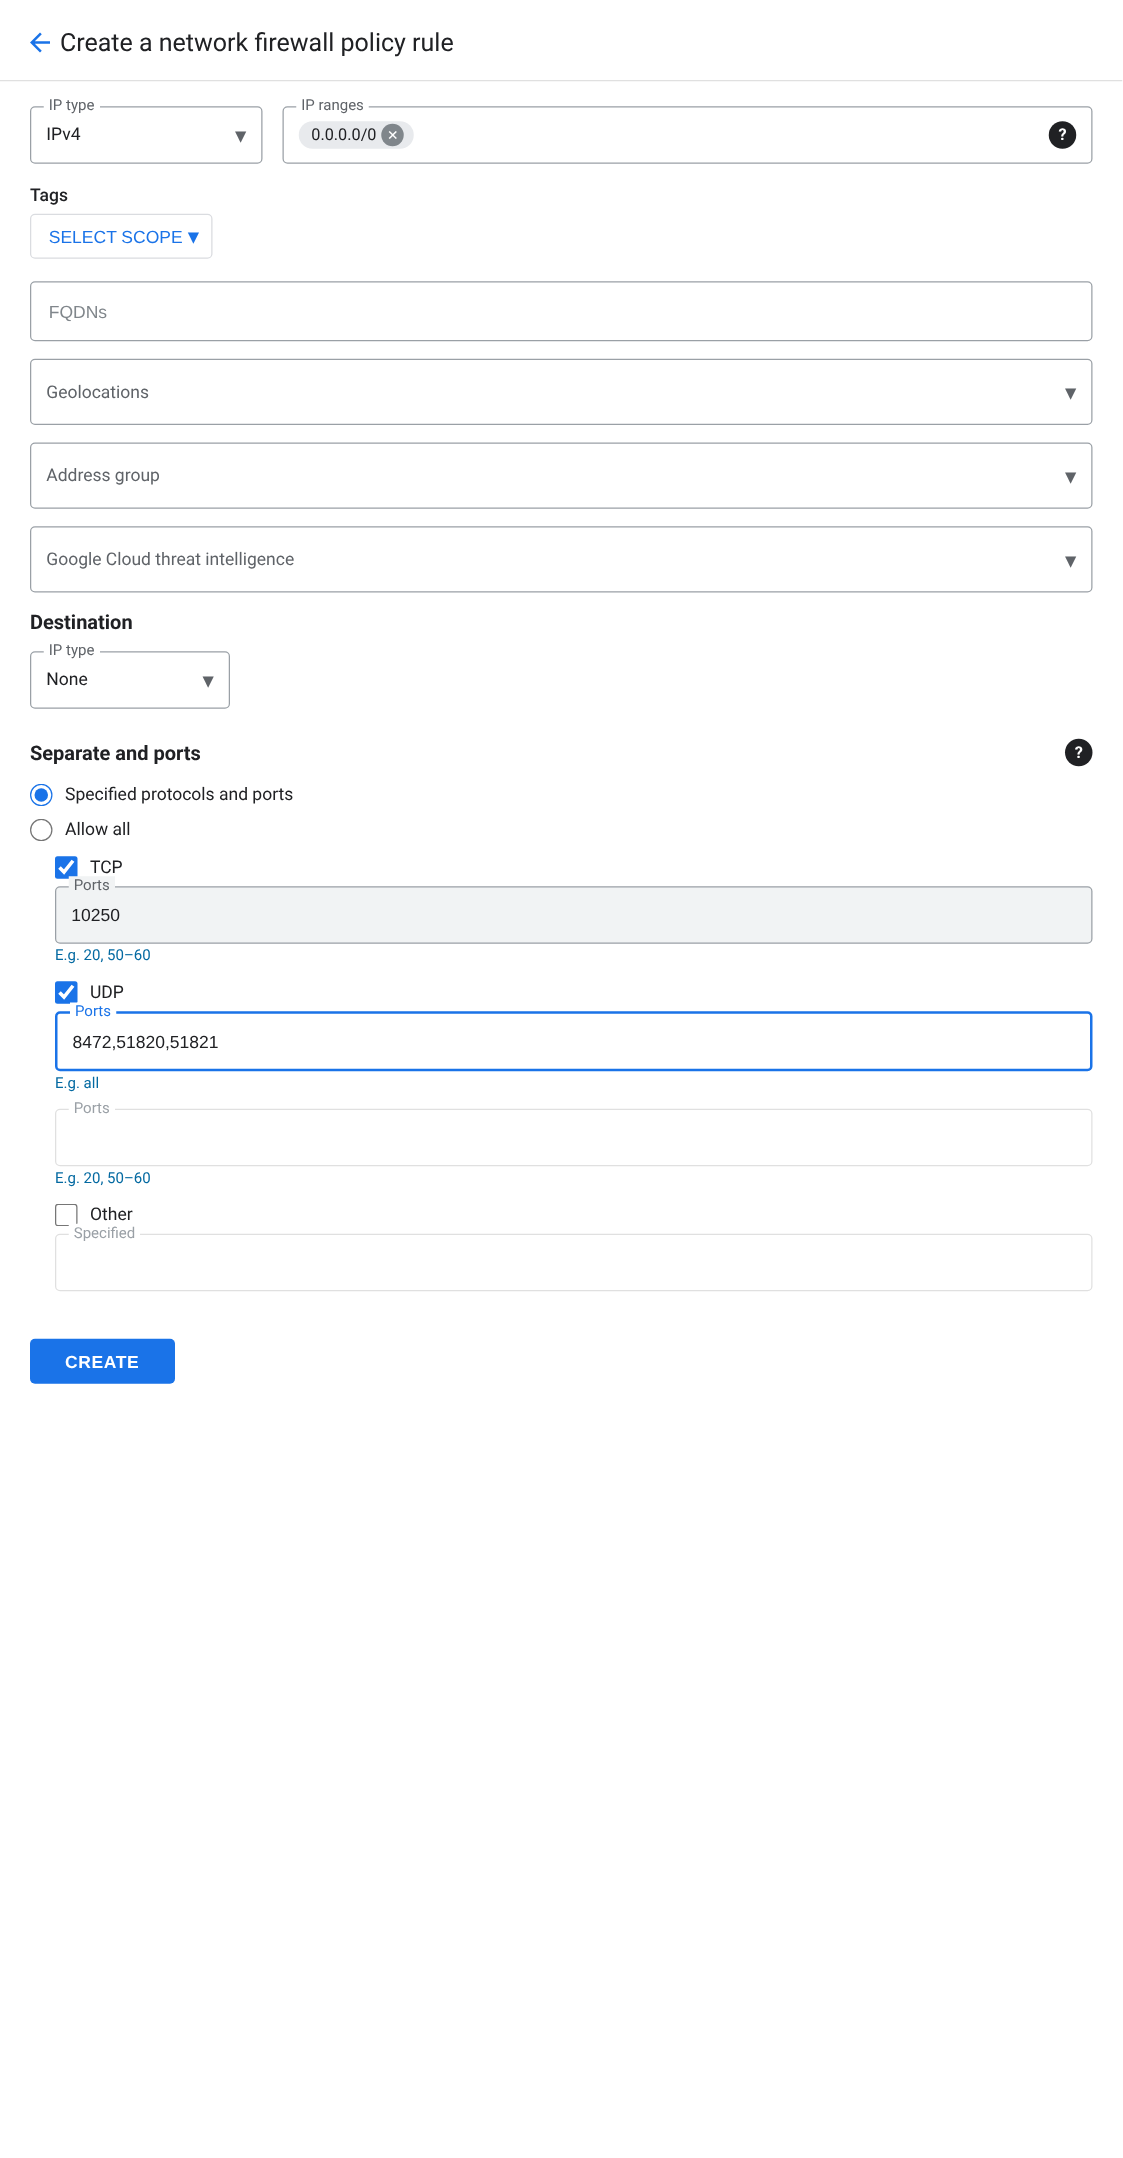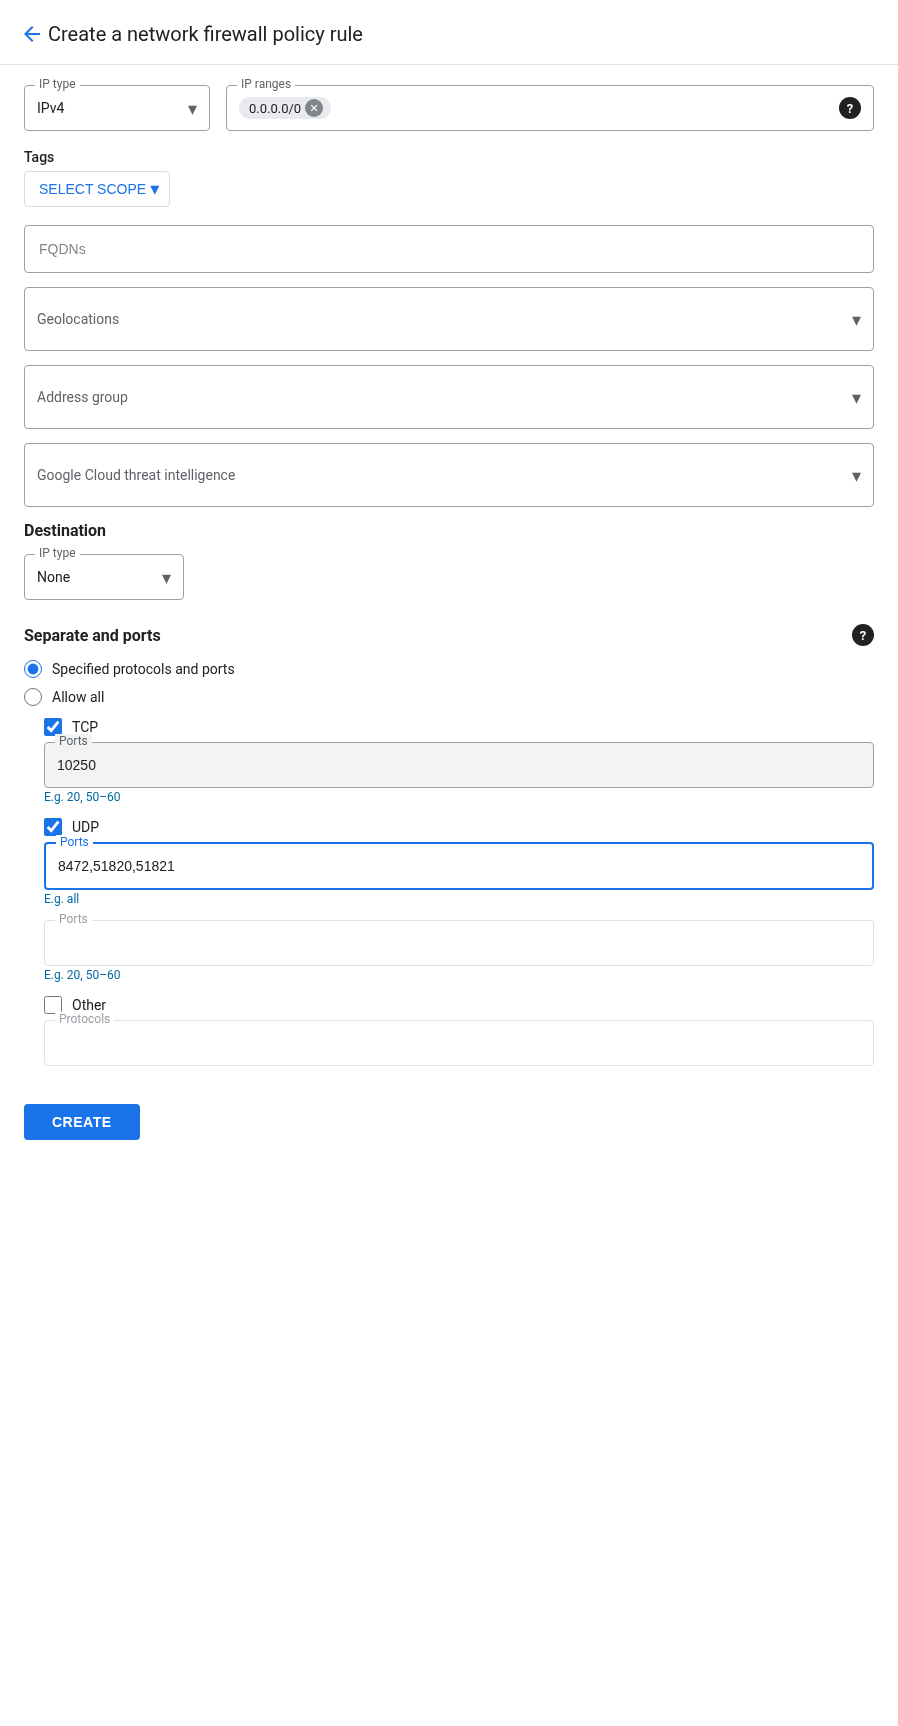--- a/index.html
+++ b/index.html
@@ -150,21 +150,21 @@
     .select-scope-arrow {
       color: #1a73e8;
       font-size: 18px;
     }
     .full-select {
       display: flex;
       align-items: center;
       border: 1px solid #9aa0a6;
       border-radius: 4px;
       padding: 0 12px;
-      height: 64px;
+      height: 53px;
       cursor: pointer;
       margin-bottom: 14px;
     }
     .full-select-label {
       flex: 1;
       font-size: 14px;
       color: #5f6368;
     }
     .full-select-arrow {
       color: #5f6368;
@@ -500,21 +500,21 @@
       <div class="ports-hint">E.g. 20, 50–60</div>
     </div>
 
     
     <div class="protocol-item">
       <div class="checkbox-row">
         <input type="checkbox" class="checkbox-input" style="">
         <label class="checkbox-label">Other</label>
       </div>
       <div class="other-protocols-field">
-        <span class="other-protocols-label">Protocols</span>
+        <span class="other-protocols-label">Specified</span>
         <input type="text" class="other-protocols-input" style="">
       </div>
     </div>
 
     
     <button class="create-btn">CREATE</button>
   </div>
 
 </div>
 

